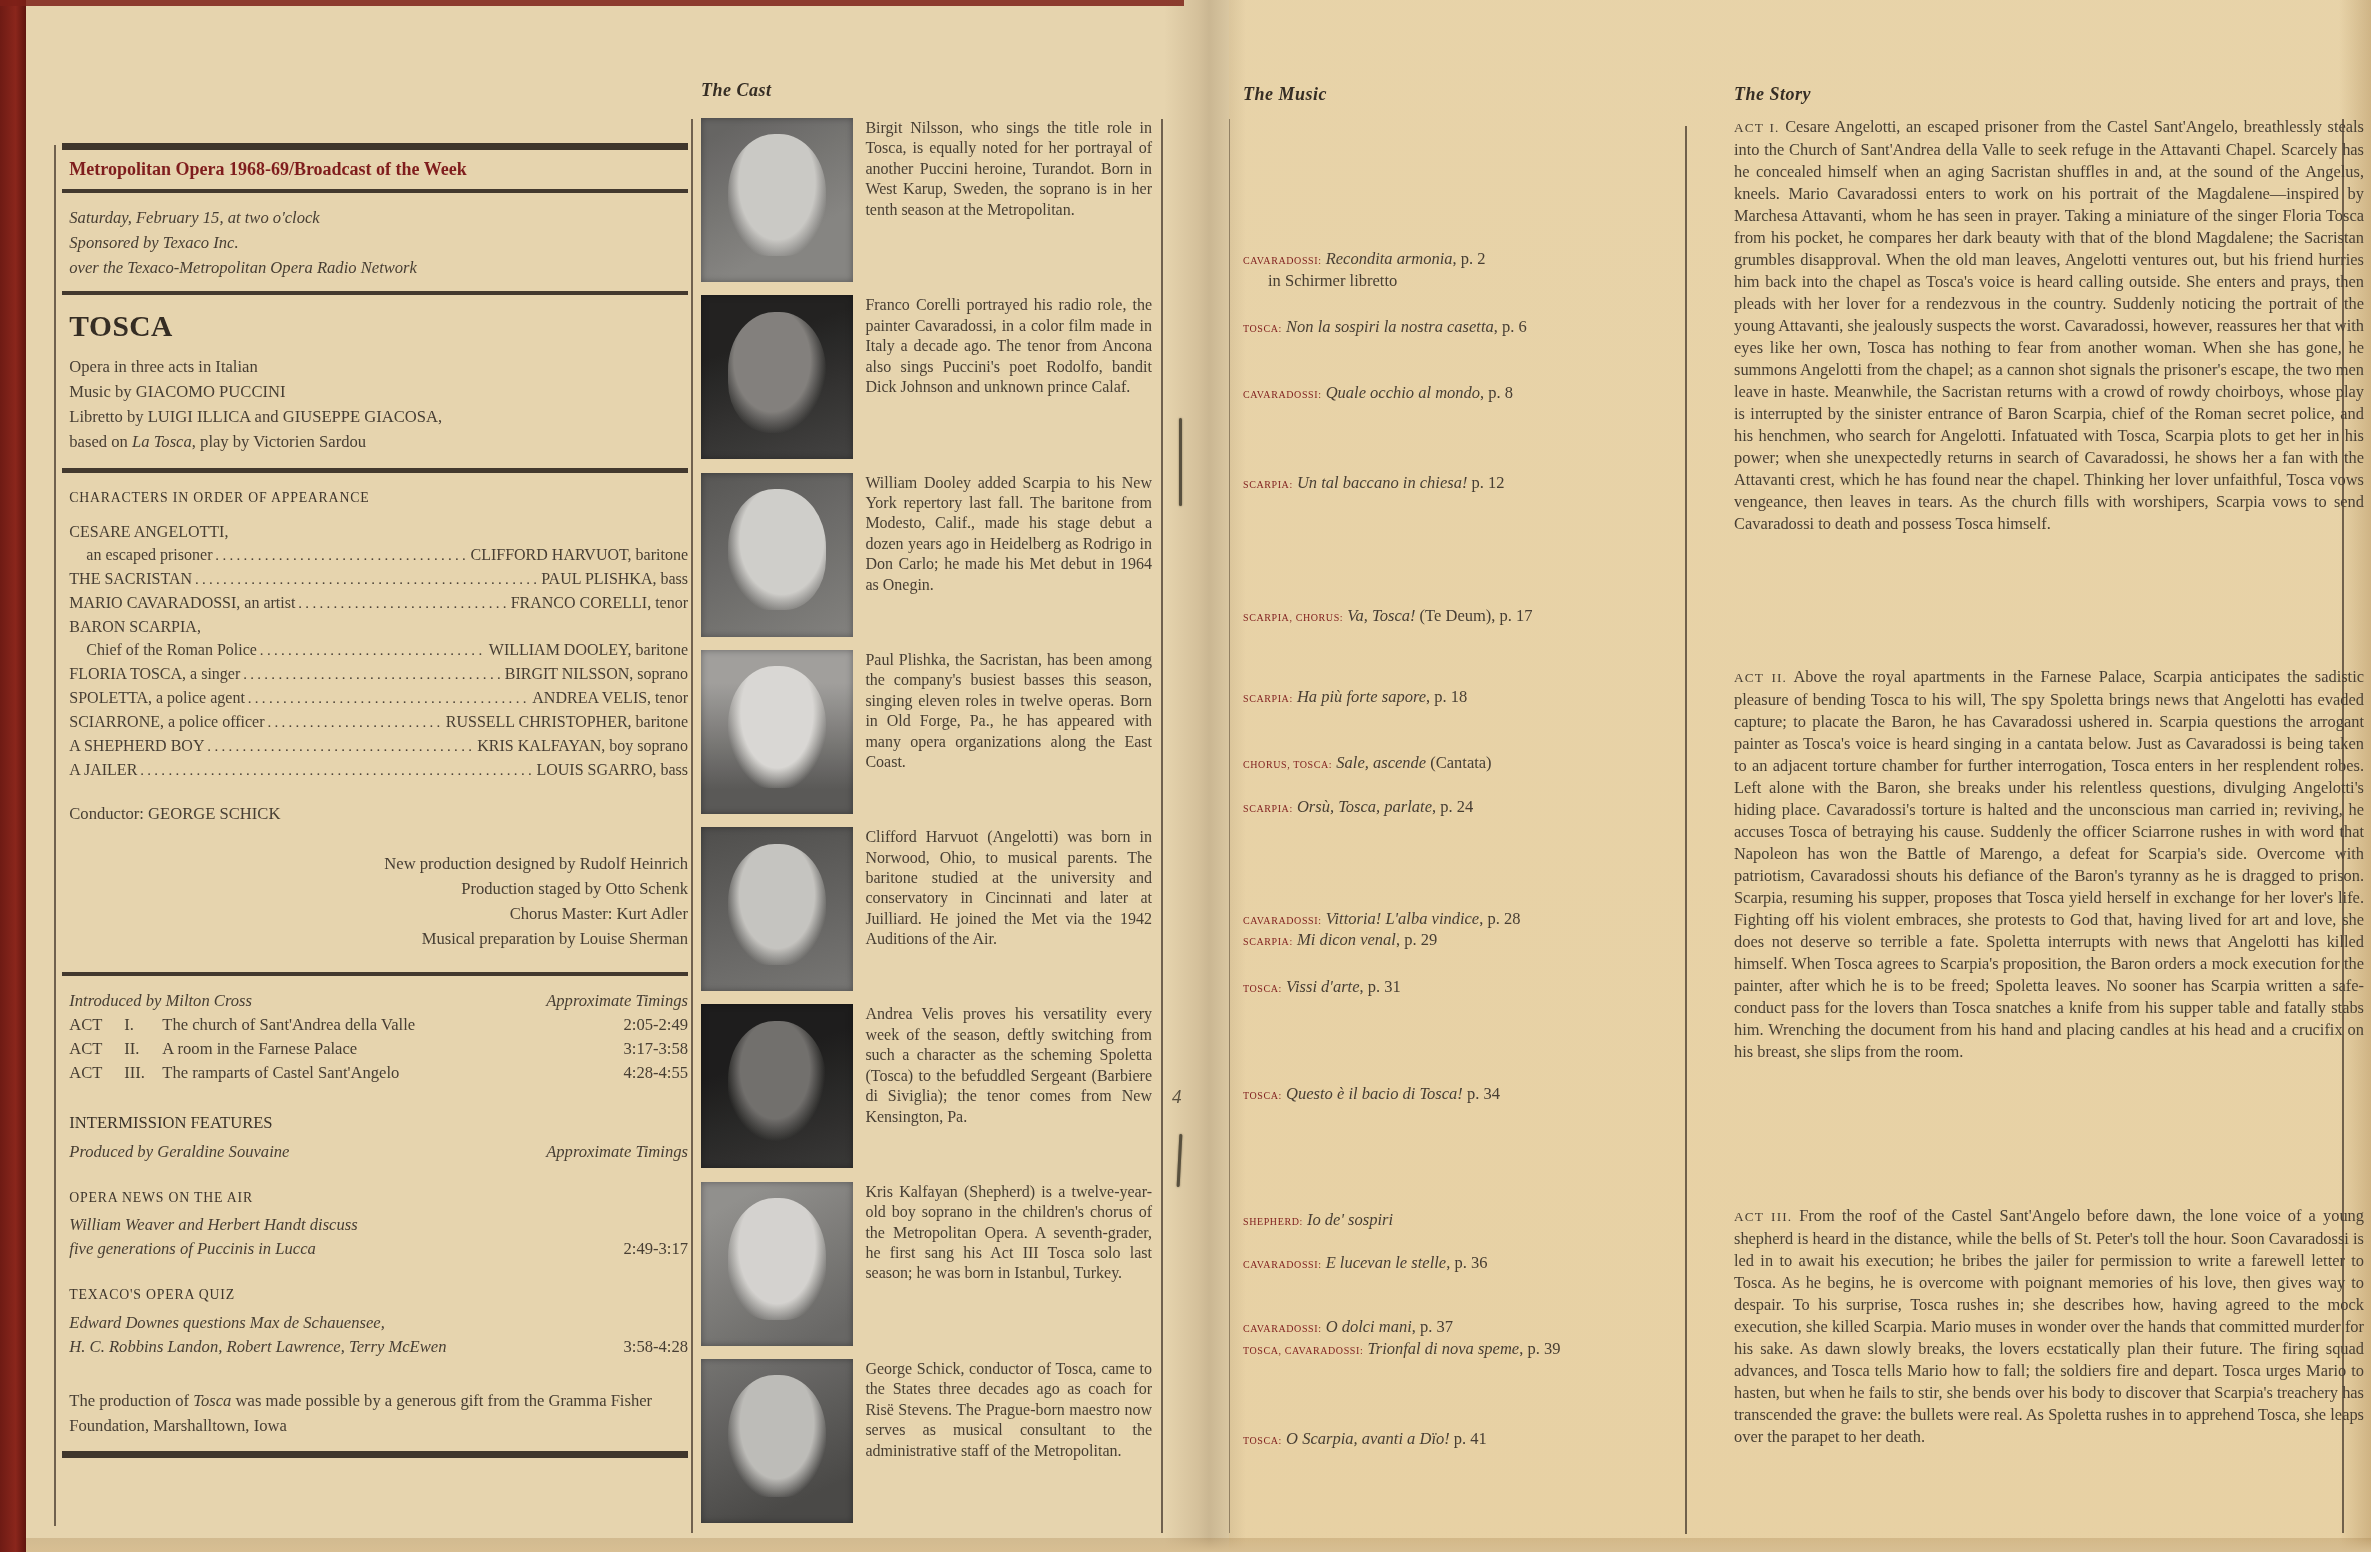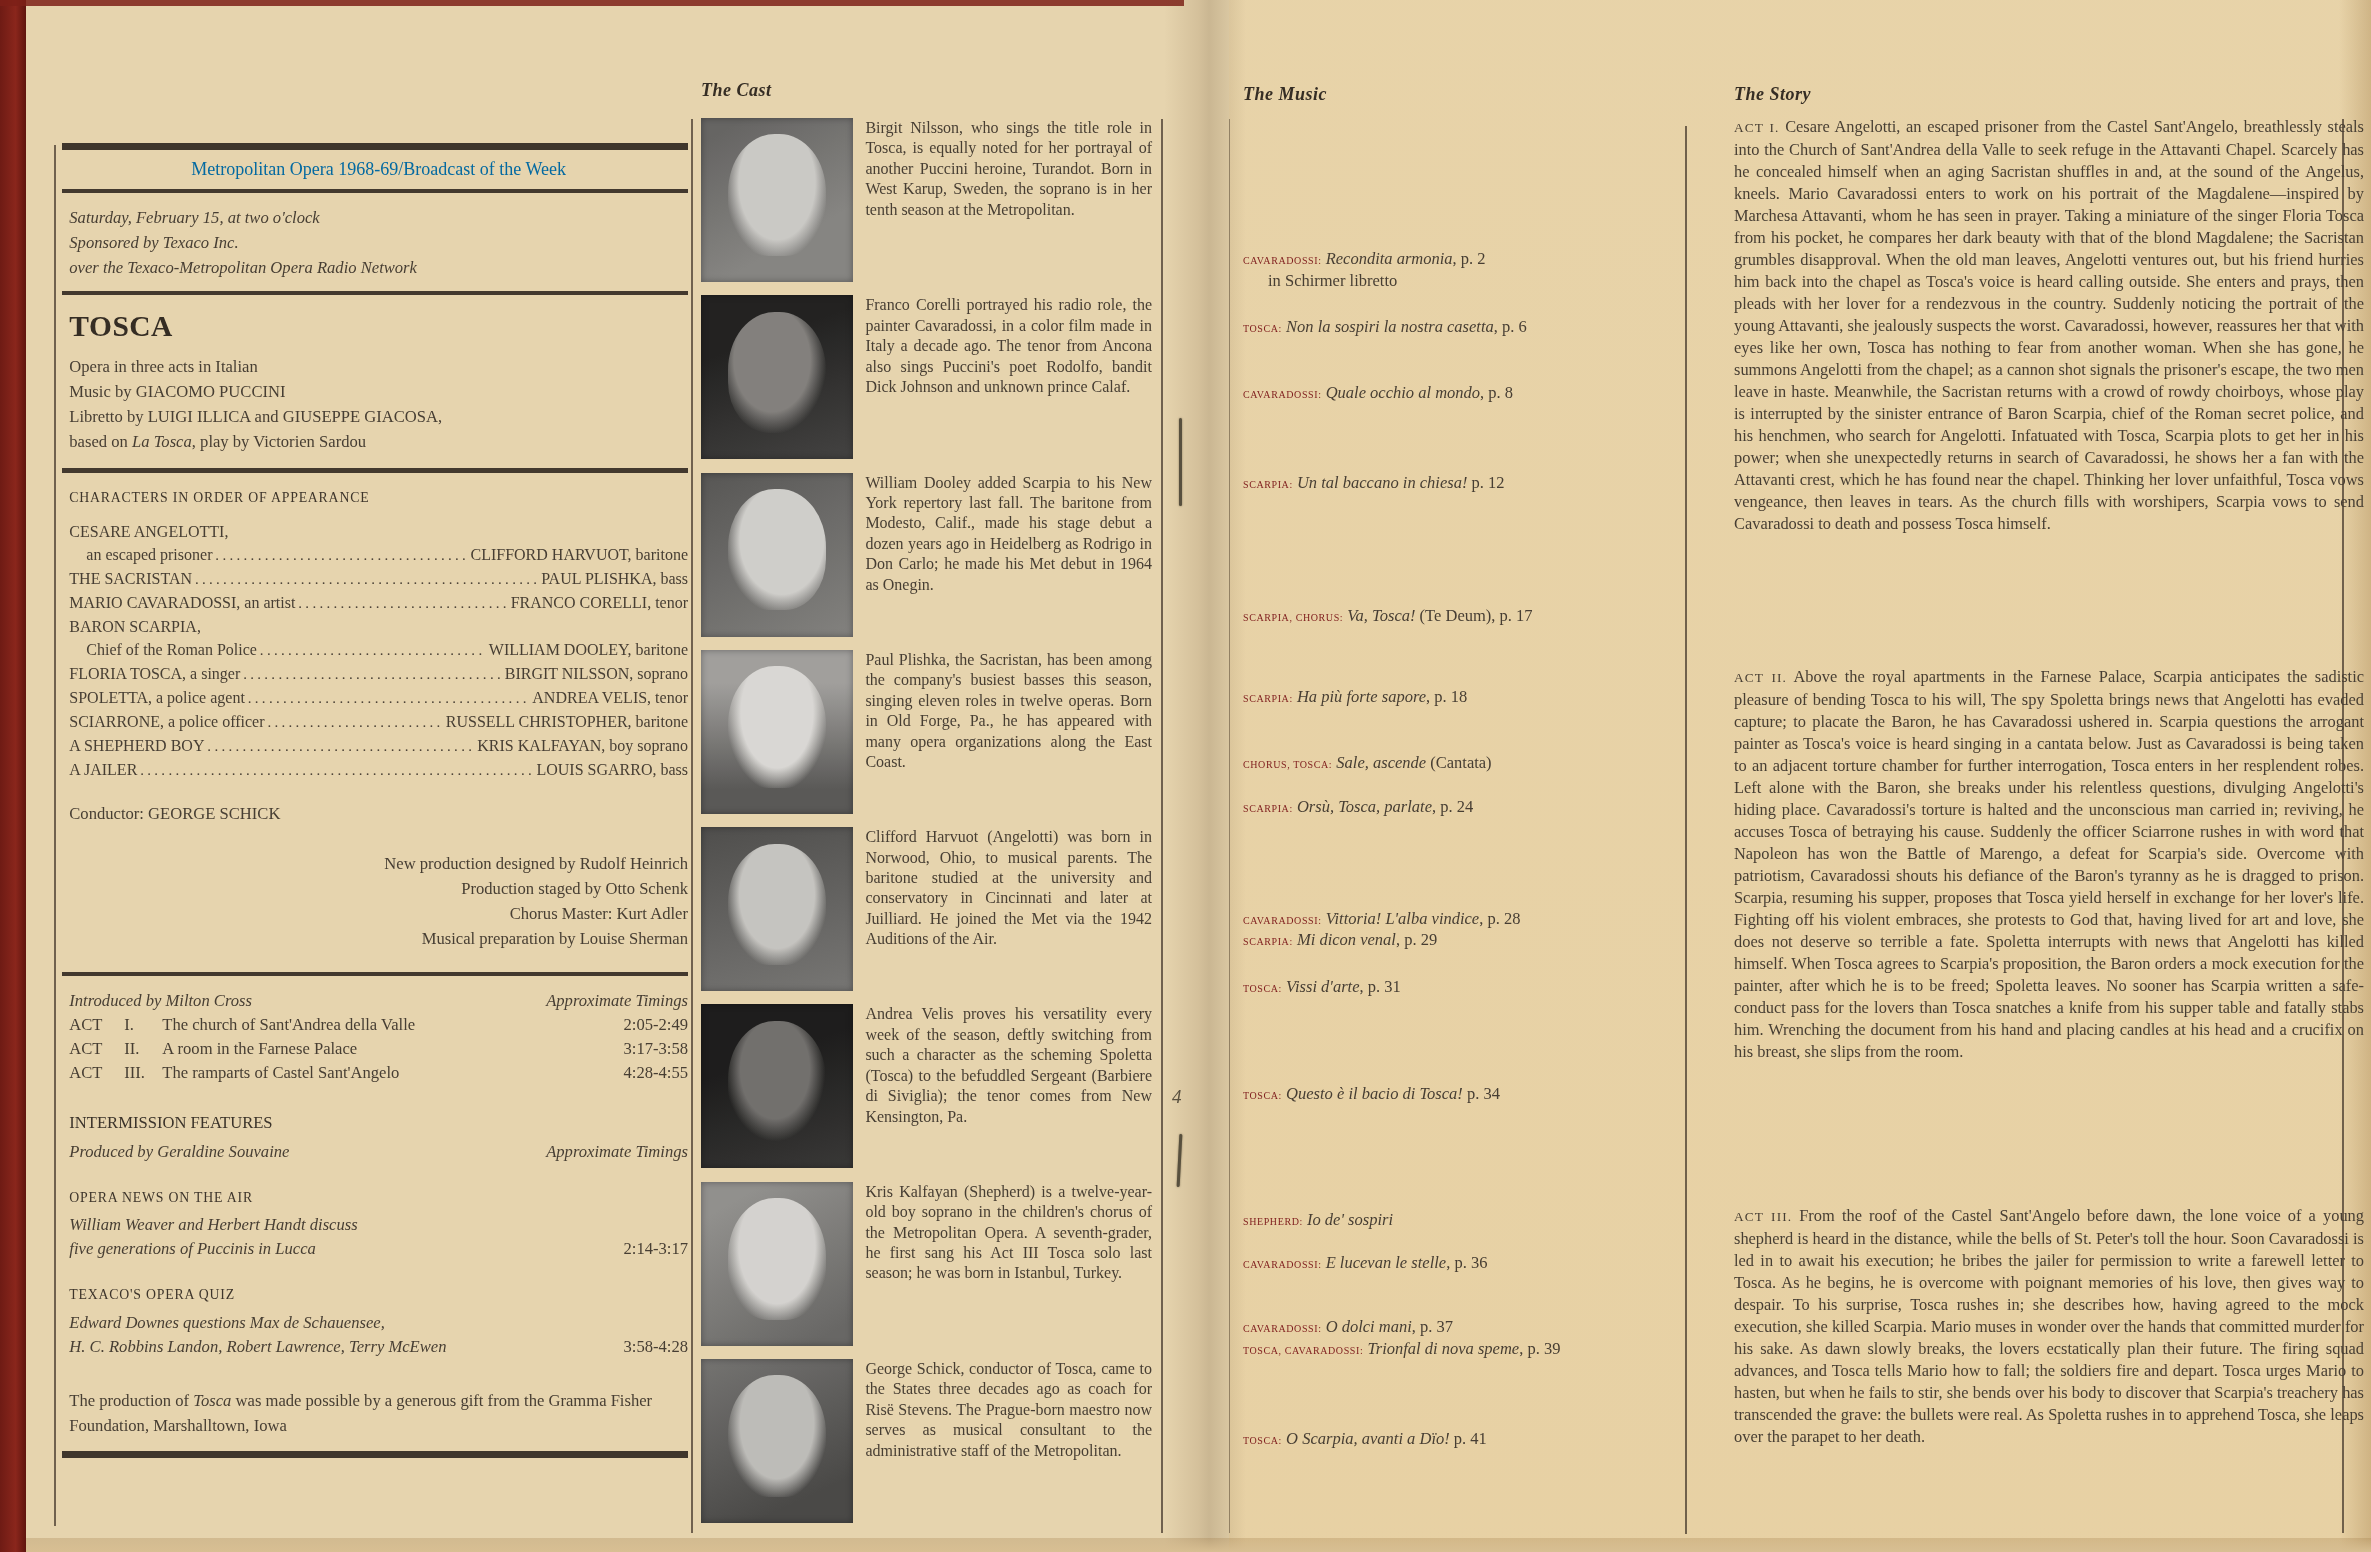--- a/index.html
+++ b/index.html
@@ -37,21 +37,21 @@
   #staple-top{left:1179px;top:418px;height:88px;}
   #staple-bottom{left:1178px;top:1134px;height:53px;transform:rotate(3deg);}
   .gutter-mark{position:absolute;left:1172px;top:1086px;font-size:19px;color:#5a5140;font-style:italic;}
 
   
   .col-program{position:absolute;left:56px;top:143px;width:632px;padding-left:13.3px;box-sizing:border-box;
     font-size:16.6px;line-height:25px;}
   .rule-thick{height:6.7px;background:#3f362c;margin-left:-7.6px;}
   .rule-med{height:3.8px;background:#43392e;margin-left:-7.6px;}
   .rule-med2{height:4.8px;background:#43392e;margin-left:-7.6px;}
-  .prog-header{font-weight:normal;font-size:18px;line-height:23px;margin:8.6px 0 7.6px 0;color:#0369a1;text-align:center;}
+  .prog-header{font-weight:bold;font-size:18px;line-height:23px;margin:8.6px 0 7.6px 0;color:#7f1d1d;}
   .ital{font-style:italic;}
   .sponsor-block{margin:12.4px 0 11.4px 0;}
   .opera-title{font-weight:bold;font-size:29.5px;letter-spacing:0.5px;color:#352d24;margin:15px 0 11.4px 0;line-height:32px;}
   .opera-block{margin-bottom:14.3px;}
   .smallcaps{font-size:13.8px;letter-spacing:0.8px;color:#3e352b;}
   .chars-heading{margin:12.4px 0 9.5px 0;}
   .char-rows{font-size:16px;line-height:23px;margin-bottom:15px;}
   .char-l2{display:flex;align-items:baseline;}
   .char-sub{padding-left:17px;}
   .leader{flex:1;overflow:hidden;white-space:nowrap;margin:0 2.9px;color:#4a4136;}
@@ -259,21 +259,21 @@
       <div class="flexline">
         <span class="ital">Produced by Geraldine Souvaine</span>
         <span class="ital">Approximate Timings</span>
       </div>
       <div class="feature">
         <div class="smallcaps feature-head">OPERA NEWS ON THE AIR</div>
         <div class="feat-lines">
           <div class="ital">William Weaver and Herbert Handt discuss</div>
           <div class="flexline">
               <span class="ital">five generations of Puccinis in Lucca</span>
-              <span>2:14-3:17</span>
+              <span>2:49-3:17</span>
             </div>
         </div>
       </div>
       <div class="feature">
         <div class="smallcaps feature-head">TEXACO'S OPERA QUIZ</div>
         <div class="feat-lines">
           <div class="ital">Edward Downes questions Max de Schauensee,</div>
           <div class="flexline">
               <span class="ital">H. C. Robbins Landon, Robert Lawrence, Terry McEwen</span>
               <span>3:58-4:28</span>

